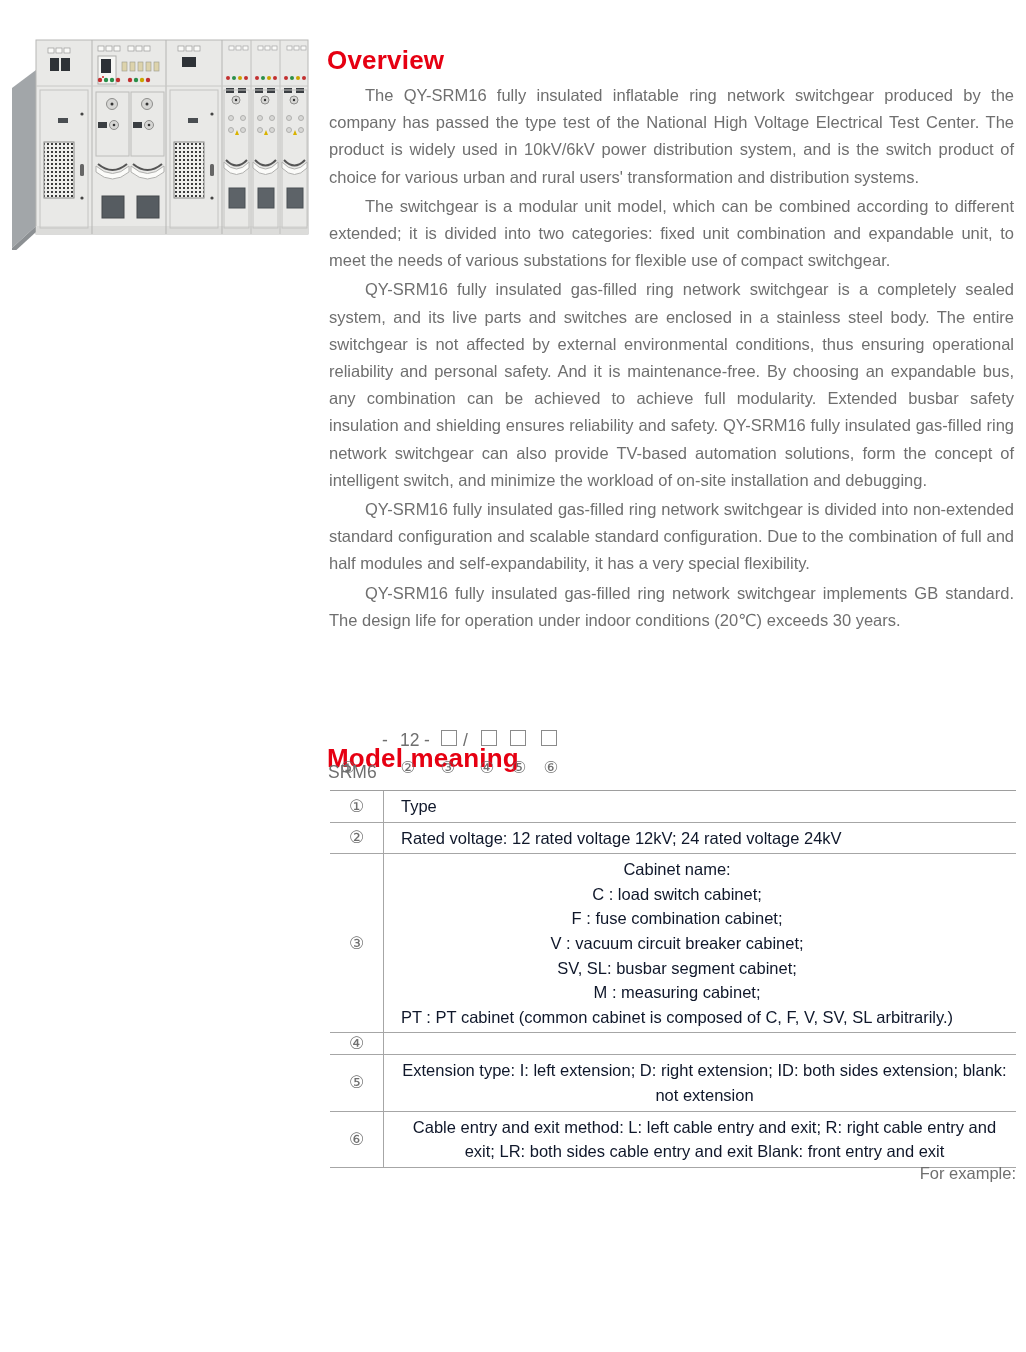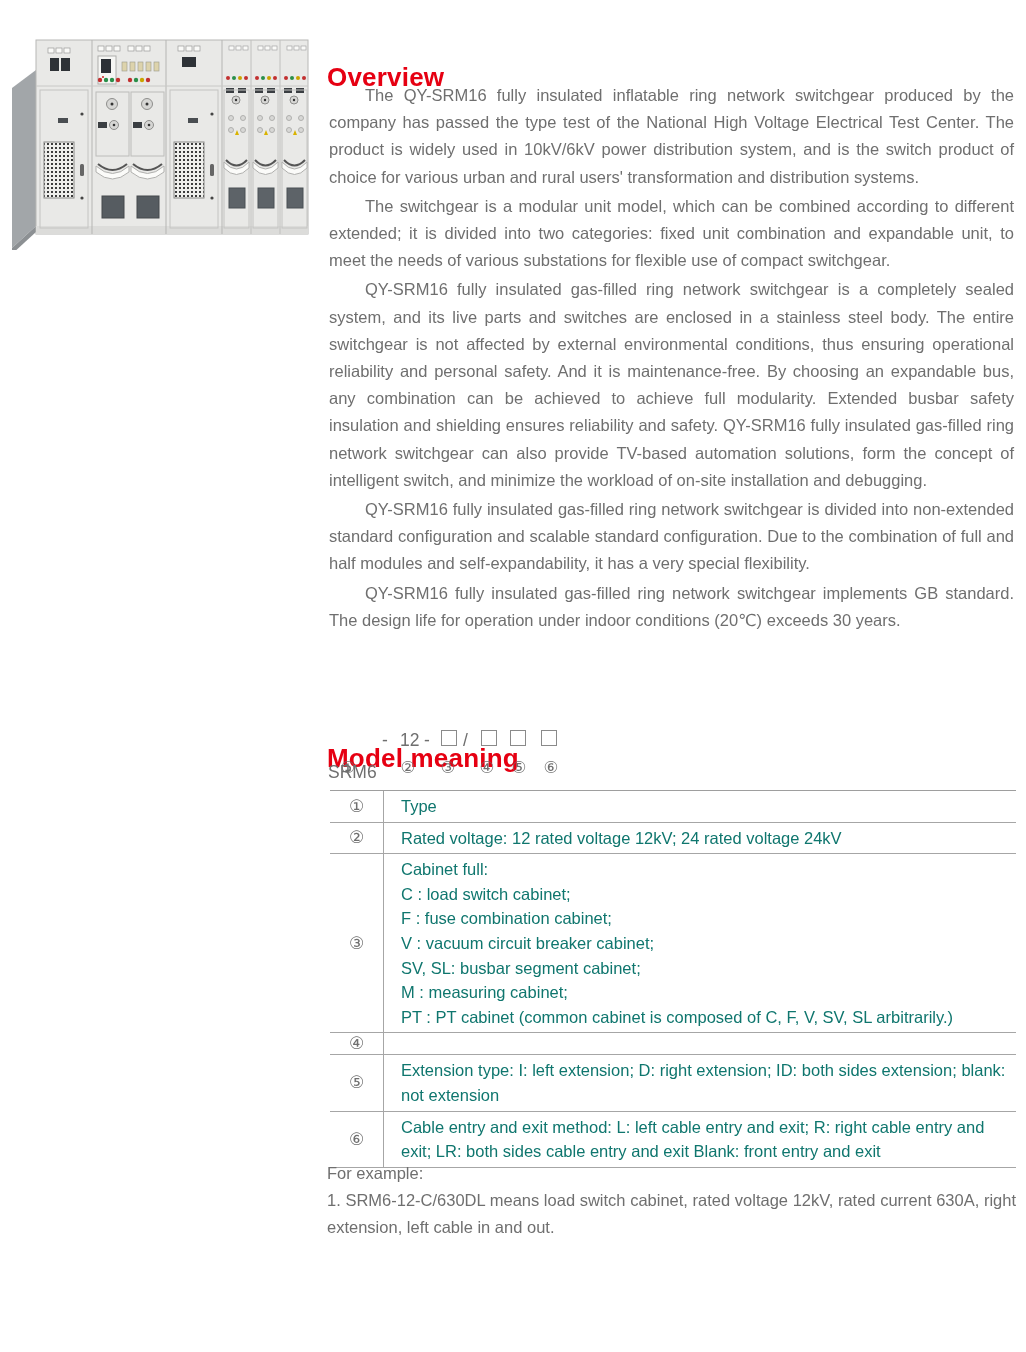--- a/index.html
+++ b/index.html
@@ -16,21 +16,21 @@
   .photo{position:absolute;left:10px;top:30px;width:304px;height:220px;}
   
   .red-heading{
     position:absolute;
     left:327px;
     font-size:26px;
     font-weight:bold;
     color:#e60012;
     letter-spacing:0.2px;
   }
-  #overview-title{top:40px;text-align:center;}
+  #overview-title{top:23px;text-align:center;}
   #model-title{top:721px;}
   
   .overview-text{
     position:absolute;
     left:327px;
     top:80px;
     width:689px;
     font-size:16.5px;
     line-height:27.2px;
     text-align:justify;
@@ -92,36 +92,36 @@
     width:53px;
     flex:0 0 53px;
     border-right:1px solid #a6a6a6;
     display:flex;align-items:center;justify-content:center;
     font-size:17px;color:#6f6f6f;
   }
   .mtext{
     flex:1;
     padding:3px 8px 3px 17px;
     line-height:24.6px;
-    color:#0f766e;
+    color:#0f172a;
     white-space:pre-line;
-    display:flex;align-items:center;
+    display:flex;align-items:center;text-align:center;
   }
   
   .examples{
     position:absolute;
     left:327px;
     top:1160px;
     width:689px;
     font-size:16.5px;
     line-height:27.2px;
     color:#6f6f6f;
   }
   .examples p{margin:0;text-align:justify;}
-  .examples .ex-label{text-align:left;}
+  .examples .ex-label{text-align:right;}
 </style>
 </head>
 <body>
 
 <div class="page">
 
   <svg class="photo" viewBox="0 0 304 220" xmlns="http://www.w3.org/2000/svg">
     <defs>
       <pattern id="mesh" width="4" height="4" patternUnits="userSpaceOnUse">
         <rect width="4" height="4" fill="#efefec"></rect>
@@ -323,21 +323,21 @@
     <div class="mrow">
       <div class="mnum">①</div>
       <div class="mtext">Type</div>
     </div>
     <div class="mrow">
       <div class="mnum">②</div>
       <div class="mtext">Rated voltage: 12 rated voltage 12kV; 24 rated voltage 24kV</div>
     </div>
     <div class="mrow">
       <div class="mnum">③</div>
-      <div class="mtext">Cabinet full:
+      <div class="mtext">Cabinet name:
 C : load switch cabinet;
 F : fuse combination cabinet;
 V : vacuum circuit breaker cabinet;
 SV, SL: busbar segment cabinet;
 M : measuring cabinet;
 PT : PT cabinet (common cabinet is composed of C, F, V, SV, SL arbitrarily.)</div>
     </div>
     <div class="mrow">
       <div class="mnum">④</div>
     </div>
@@ -346,16 +346,15 @@
       <div class="mtext">Extension type: I: left extension; D: right extension; ID: both sides extension; blank: not extension</div>
     </div>
     <div class="mrow">
       <div class="mnum">⑥</div>
       <div class="mtext">Cable entry and exit method: L: left cable entry and exit; R: right cable entry and exit; LR: both sides cable entry and exit Blank: front entry and exit</div>
     </div>
   </div>
 
   <div class="examples">
     <p class="ex-label">For example:</p>
-    <p>1. SRM6-12-C/630DL means load switch cabinet, rated voltage 12kV, rated current 630A, right extension, left cable in and out.</p>
   </div>
 
 </div>
 
 </body></html>

